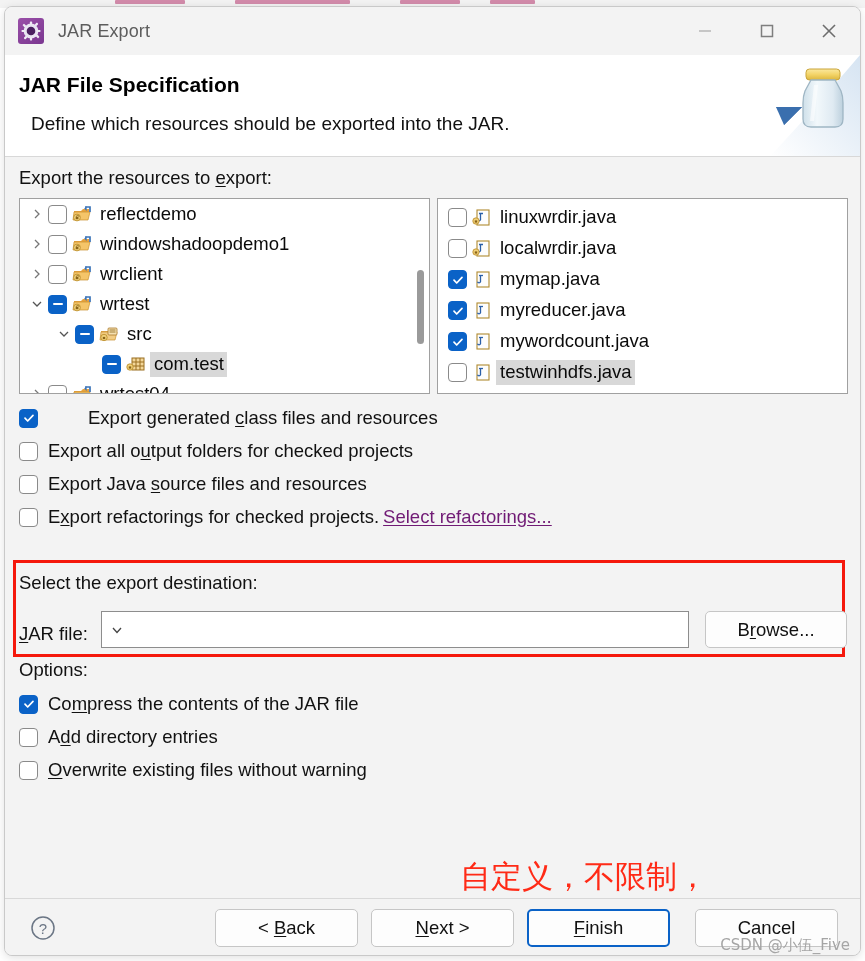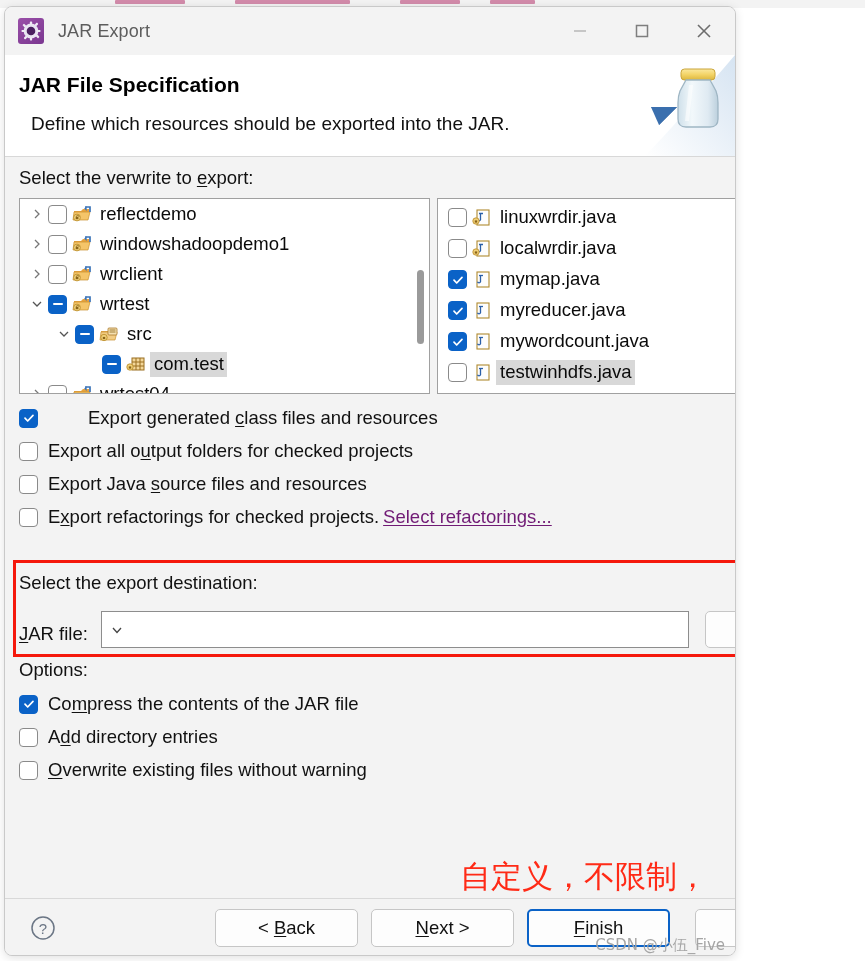--- a/index.html
+++ b/index.html
@@ -29,21 +29,21 @@
     background: #b6356e;
     opacity: .55;
     border-radius: 1px;
   }
 
   
   #dialog {
     position: absolute;
     left: 4px;
     top: 6px;
-    width: 732px;
+    width: 857px;
     height: 950px;
     background: #f3f3f3;
     border: 1px solid #c9c9c9;
     border-radius: 8px;
     box-sizing: border-box;
     box-shadow: 0 2px 10px rgba(0,0,0,.12);
     overflow: hidden;
   }
 
   
@@ -409,21 +409,21 @@
         <path d="M49 25 L73 25 L79 36 Q81 41 81 48 L81 64 Q81 72 73 72 L49 72 Q41 72 41 64 L41 48 Q41 41 43 36 Z" fill="url(#glass)" stroke="#9fb6c4" stroke-width="1.3"></path>
         <path d="M52 30 L56 30 L52 66 L48 66 Z" fill="#ffffff" opacity=".55"></path>
         <path d="M14 52 L40 52 L22 70 L22 58 Z" fill="#2e5f97"></path>
         <path d="M14 52 L40 52 L22 70 Z" fill="#3a6fae"></path>
       </svg>
     </div>
   </div>
 
   <div id="body">
 
-    <div class="section-label" style="left:14px; top:10px;"><span>Select the verwrite to </span><span class="uline">e</span><span>xport:</span></div>
+    <div class="section-label" style="left:14px; top:10px;"><span>Export the resources to </span><span class="uline">e</span><span>xport:</span></div>
 
     <div class="pane" id="tree-pane">
       <div class="tree-inner" id="tree-rows">
           <div class="row">
             <span class="indent" style="width:0px"></span>
             <span class="twisty">
               <svg width="12" height="12" viewBox="0 0 12 12">
                 <polyline points="4,2 8,6 4,10" fill="none" stroke="#777" stroke-width="1.3"></polyline>
               </svg>
             </span>

